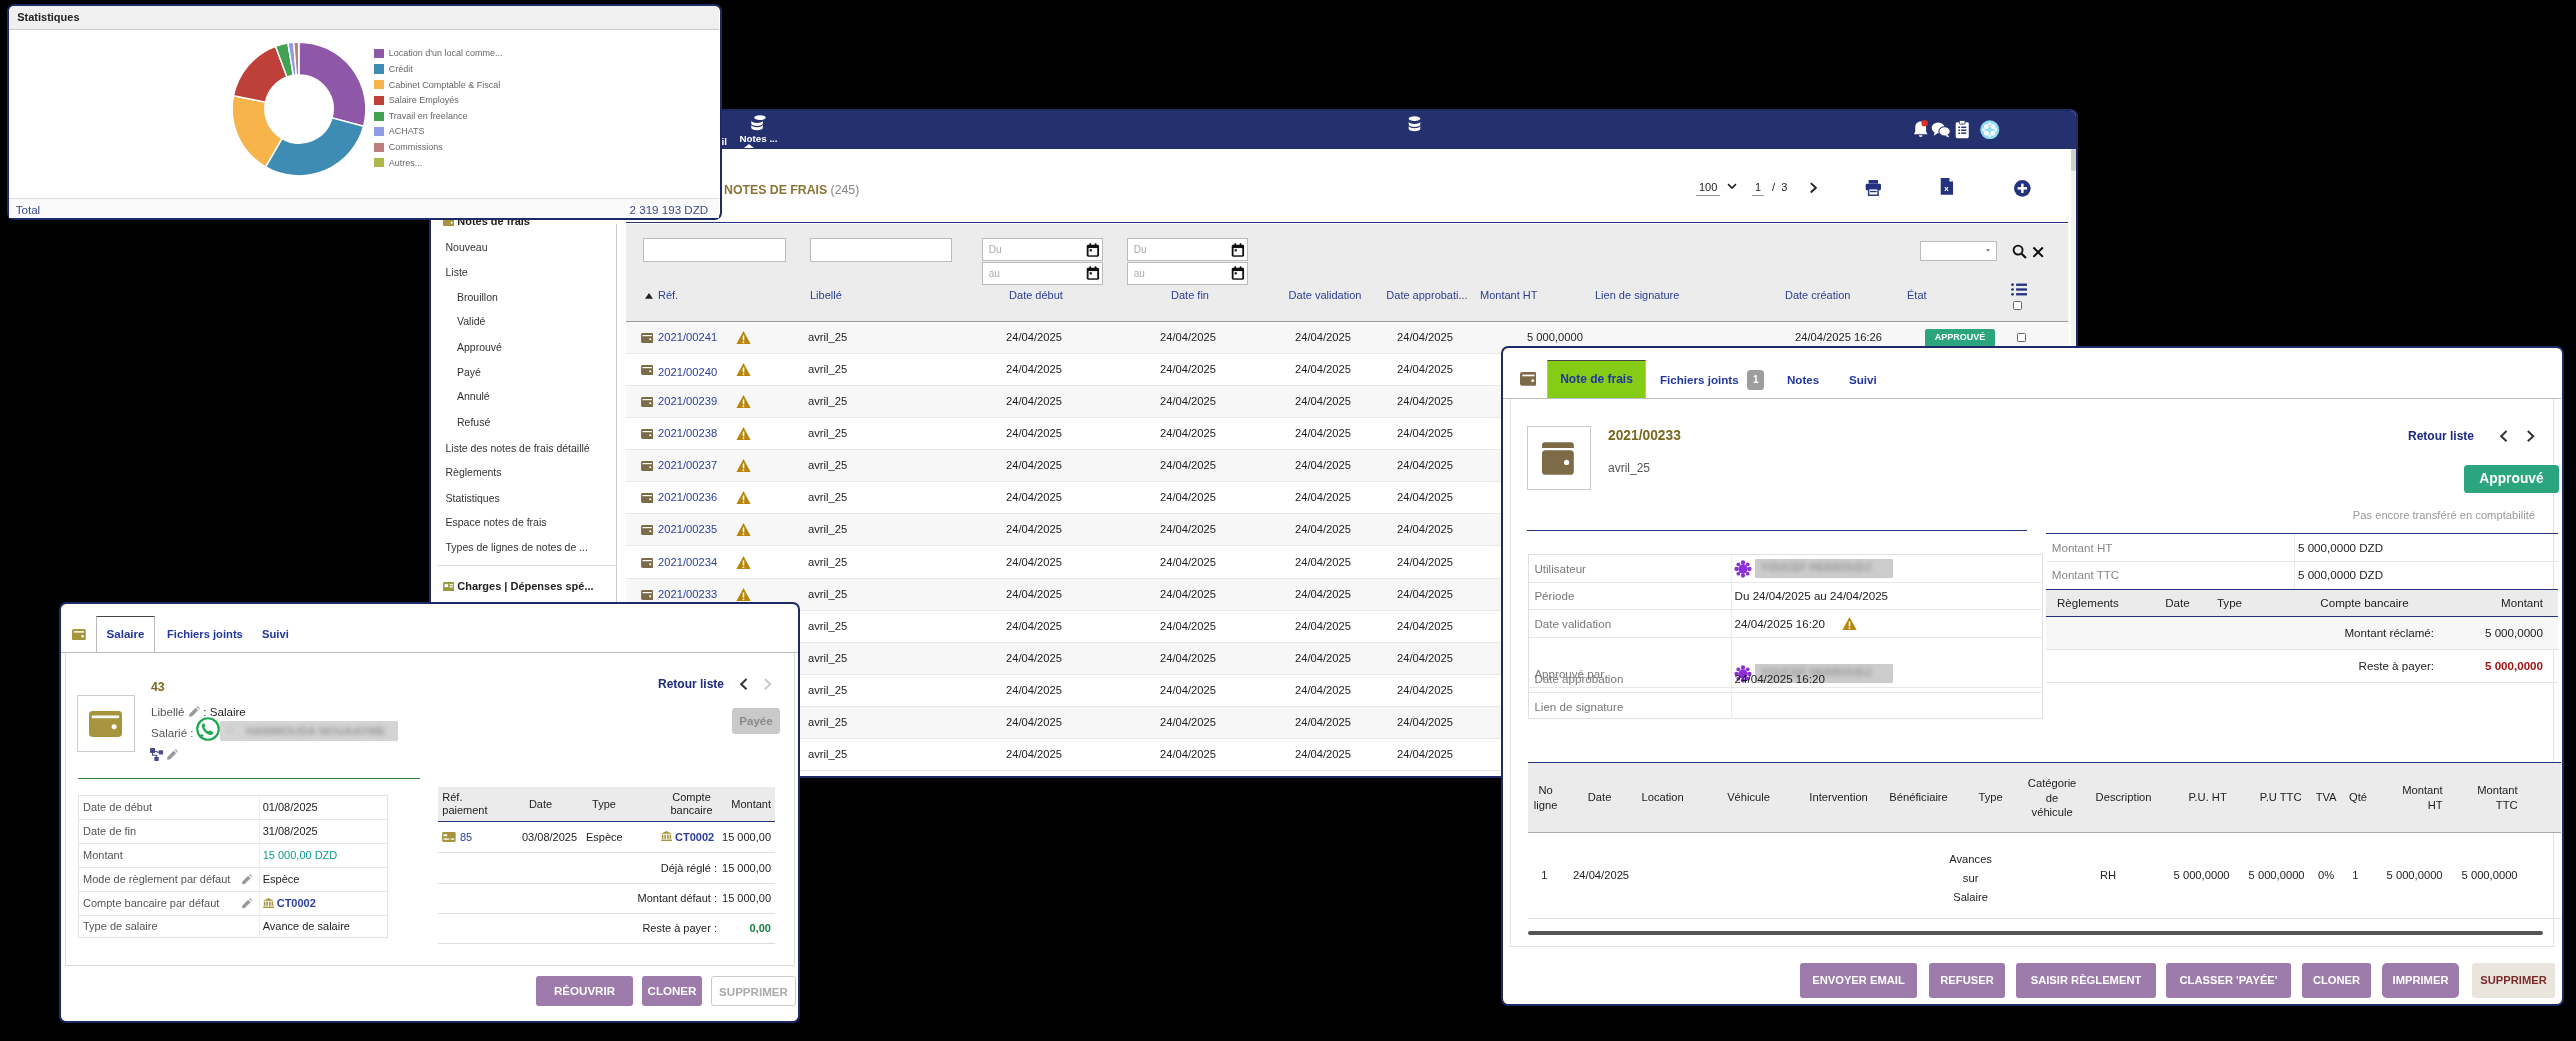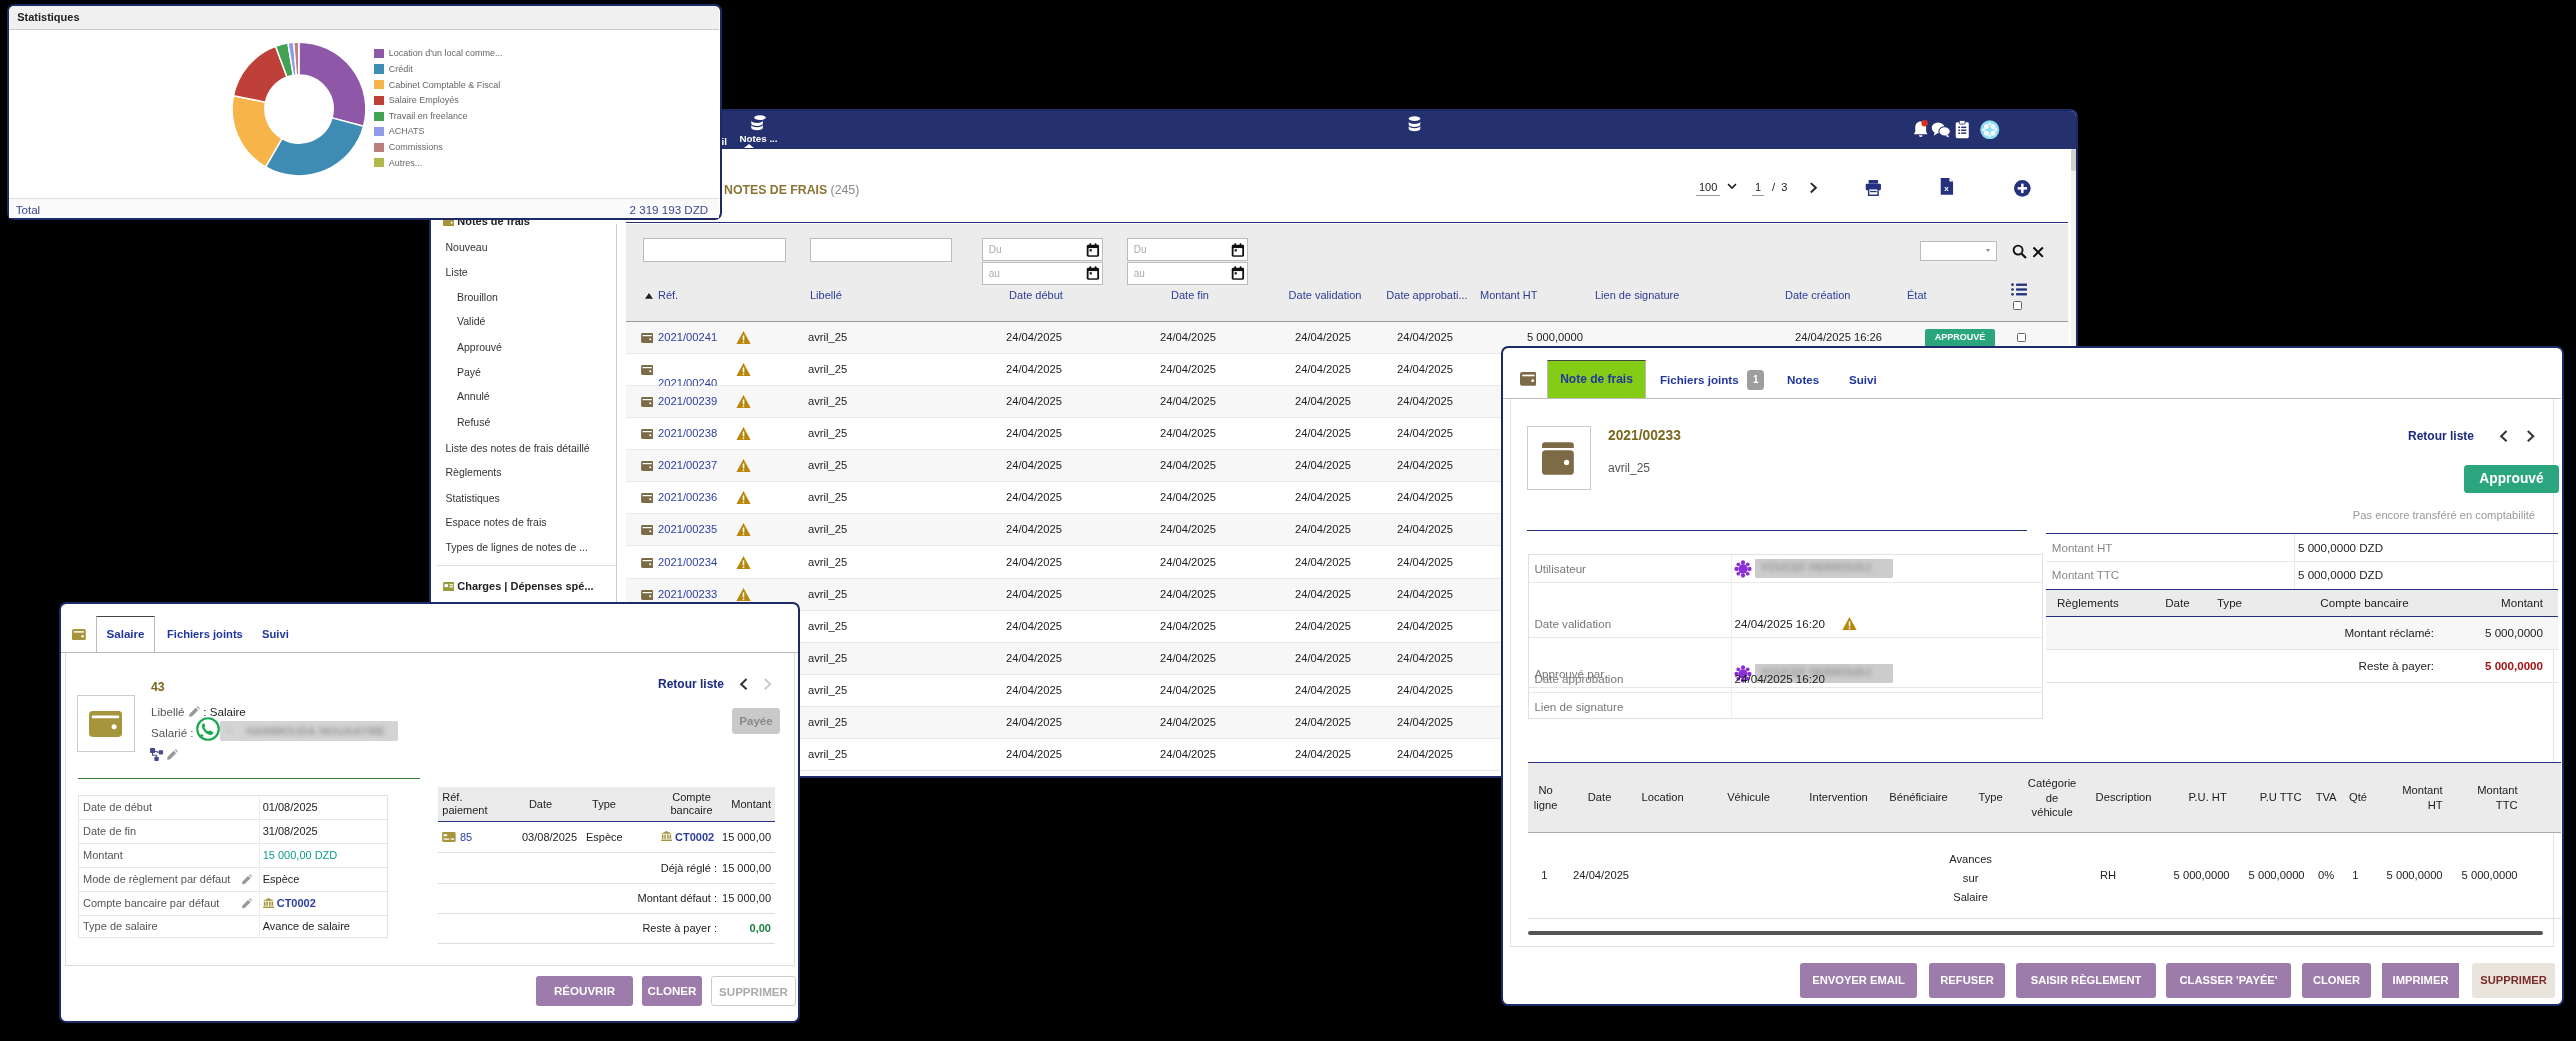--- a/index.html
+++ b/index.html
@@ -227,21 +227,21 @@
   <div class="abs" style="left:1140px; top:9.4px; width:145px; text-align:center; font-size:11.2px; color:#222;">24/04/2025 16:26</div>
   <div class="abs" style="left:1299px; top:7.2px; width:70px; height:17.4px; background:#2aa57e; border-radius:2.2px; color:#fff; font-size:9px; font-weight:bold; text-align:center; line-height:17.4px;">APPROUVÉ</div>
   <div class="abs" style="left:1391px; top:11px; width:9.4px; height:9.4px; border:1.1px solid #666; border-radius:1.4px; background:#fff;"></div>
 </div>
 <div class="abs" style="left:0; top:32px; width:1443px; height:32px; background:#ffffff; border-bottom:0.7px solid #e8e8e8;">
   <svg class="abs" style="left:14.5px; top:11px;" width="12.3" height="10" viewBox="0 0 17 14">
           <rect width="17" height="14" rx="2" fill="#7d6b48"></rect>
           <rect x="2" y="2.8" width="13" height="1.7" fill="#fff"></rect>
           <circle cx="12.8" cy="8.7" r="1.5" fill="#fff"></circle>
         </svg>
-  <div class="abs" style="left:32px; top:23px; font-size:11.2px; color:#2d3ea0;">2021/00240</div>
+  <div class="abs" style="left:32px; top:12px; font-size:11.2px; color:#2d3ea0;">2021/00240</div>
   <svg class="abs" style="left:110px; top:8.7px;" width="15" height="13.8" viewBox="0 0 21 19">
           <path d="M10.5 0 L21 19 L0 19 Z" fill="#b8860b"></path>
           <rect x="9.4" y="6" width="2.2" height="7" fill="#fff"></rect>
           <rect x="9.4" y="14.6" width="2.2" height="2.2" fill="#fff"></rect>
         </svg>
   <div class="abs" style="left:182px; top:9.4px; font-size:11.2px; color:#222;">avril_25</div>
   <div class="abs" style="left:350px; top:9.4px; width:116px; text-align:center; font-size:11.2px; color:#222;">24/04/2025</div>
   <div class="abs" style="left:504px; top:9.4px; width:116px; text-align:center; font-size:11.2px; color:#222;">24/04/2025</div>
   <div class="abs" style="left:639px; top:9.4px; width:116px; text-align:center; font-size:11.2px; color:#222;">24/04/2025</div>
   <div class="abs" style="left:741px; top:9.4px; width:116px; text-align:center; font-size:11.2px; color:#222;">24/04/2025</div>
@@ -759,20 +759,24 @@
             <circle cx="6" cy="6" r="2.6"></circle>
             <circle cx="19" cy="6" r="2.6"></circle>
             <circle cx="6" cy="19" r="2.6"></circle>
             <circle cx="19" cy="19" r="2.6"></circle>
           </g>
         </svg>
       <div class="abs" style="left:226px; top:4.3px; width:138px; height:19px; background:#ccc; border-radius:1.4px; overflow:hidden;">
           <span style="position:absolute; left:5.8px; top:2.2px; font-size:11px; font-weight:bold; color:#999; filter:blur(2.2px); white-space:nowrap;">YOUCEF HERROUDJ</span>
         </div>
     </div>
+    <div class="abs" style="left:0; top:27.5px; width:514px; height:27.5px; border-bottom:0.7px solid #e8e8e8;">
+      <span class="abs" style="left:5.8px; top:6.5px; font-size:11.6px; color:#777;">Période</span>
+      <span class="abs" style="left:206px; top:6.5px; font-size:11.6px; color:#222;">Du 24/04/2025 au 24/04/2025</span>
+    </div>
     <div class="abs" style="left:0; top:55px; width:514px; height:27.5px; border-bottom:0.7px solid #e8e8e8;">
       <span class="abs" style="left:5.8px; top:6.5px; font-size:11.6px; color:#777;">Date validation</span>
       <span class="abs" style="left:206px; top:6.5px; font-size:11.6px; color:#222;">24/04/2025 16:20</span>
       <svg class="abs" style="left:313px; top:6.5px;" width="15" height="13.8" viewBox="0 0 21 19">
           <path d="M10.5 0 L21 19 L0 19 Z" fill="#b8860b"></path>
           <rect x="9.4" y="6" width="2.2" height="7" fill="#fff"></rect>
           <rect x="9.4" y="14.6" width="2.2" height="2.2" fill="#fff"></rect>
         </svg>
     </div>
     <div class="abs" style="left:0; top:89px; width:514px; height:27.5px; border-bottom:0.7px solid #e8e8e8;margin-top:16px;">
@@ -859,16 +863,16 @@
     <span class="abs" style="left:850px; top:35px; width:65px; text-align:right; font-size:11.2px; color:#222;">5 000,0000</span>
     <span class="abs" style="left:925px; top:35px; width:65px; text-align:right; font-size:11.2px; color:#222;">5 000,0000</span>
   </div>
   <div class="abs" style="left:24.6px; top:583px; width:1015px; height:3.6px; background:#555; border-radius:2.2px;"></div>
 
   <div class="abs" style="left:297px; top:615px; width:117px; height:35px; background:#9d7bab; border-radius:2.9px; text-align:center; line-height:35px; font-size:11.2px; font-weight:bold; color:#fff;">ENVOYER EMAIL</div>
   <div class="abs" style="left:426px; top:615px; width:76px; height:35px; background:#9d7bab; border-radius:2.9px; text-align:center; line-height:35px; font-size:11.2px; font-weight:bold; color:#fff;">REFUSER</div>
   <div class="abs" style="left:513px; top:615px; width:140px; height:35px; background:#9d7bab; border-radius:2.9px; text-align:center; line-height:35px; font-size:11.2px; font-weight:bold; color:#fff;">SAISIR RÈGLEMENT</div>
   <div class="abs" style="left:663px; top:615px; width:125px; height:35px; background:#9d7bab; border-radius:2.9px; text-align:center; line-height:35px; font-size:11.2px; font-weight:bold; color:#fff;">CLASSER 'PAYÉE'</div>
   <div class="abs" style="left:799px; top:615px; width:69px; height:35px; background:#9d7bab; border-radius:2.9px; text-align:center; line-height:35px; font-size:11.2px; font-weight:bold; color:#fff;">CLONER</div>
-  <div class="abs" style="left:879px; top:615px; width:77px; height:35px; background:#9d7bab; border-radius:0; text-align:center; line-height:35px; font-size:11.2px; font-weight:bold; color:#fff;">IMPRIMER</div>
+  <div class="abs" style="left:879px; top:615px; width:77px; height:35px; background:#9d7bab; border-radius:5px; text-align:center; line-height:35px; font-size:11.2px; font-weight:bold; color:#fff;">IMPRIMER</div>
   <div class="abs" style="left:969px; top:615px; width:83px; height:35px; background:#e9e5dd; border-radius:2.9px; text-align:center; line-height:35px; font-size:11.2px; font-weight:bold; color:#7b2a2a;">SUPPRIMER</div>
 </div>
 
 
 </body></html>

